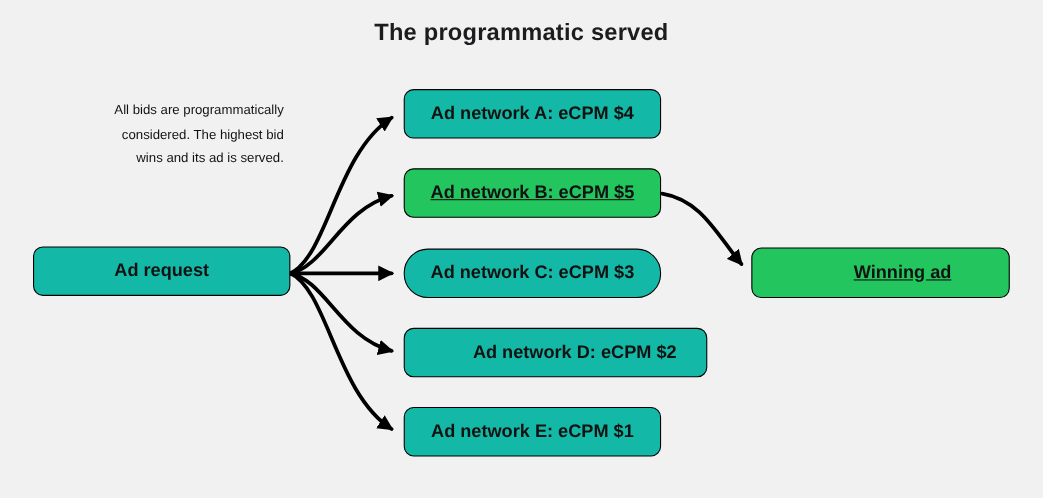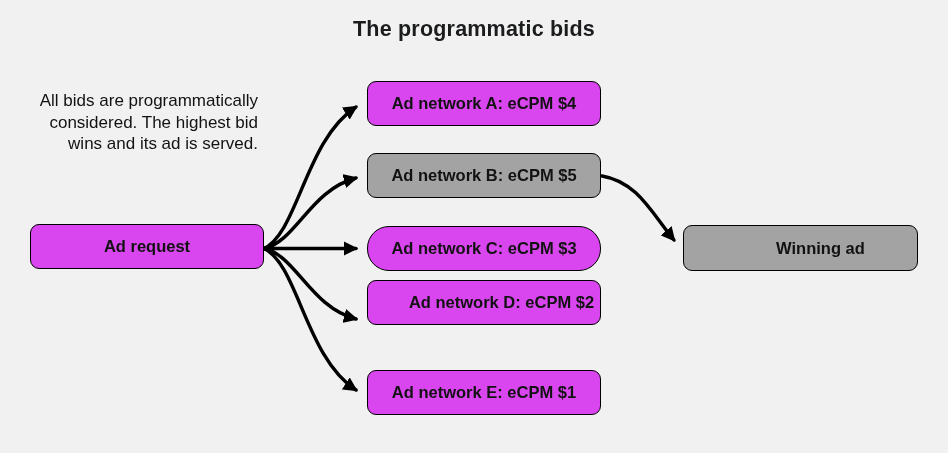--- a/index.html
+++ b/index.html
@@ -23,65 +23,65 @@
     font-weight: bold;
     letter-spacing: 0.2px;
     color: #1b1c1d;
   }
   .description {
     position: absolute;
     top: 90px;
     left: 8px;
     width: 250px;
     text-align: right;
-    font-size: 17px;
+    font-size: 12px;
     line-height: 21.5px;
     white-space: pre-line;
     color: #121212;
   }
   .box {
     position: absolute;
     display: flex;
     align-items: center;
     justify-content: center;
-    background: #d946ef;
+    background: #14b8a6;
     border: 1.6px solid #000000;
     border-radius: 9px;
     font-size: 16.5px;
     font-weight: bold;
     color: #121212;
     text-align: center;
   }
-  .box.highlight { background: #a3a3a3; }
+  .box.highlight { background: #22c55e; text-decoration: underline; }
   .box.ad-request { left: 30px;  top: 224px; width: 234px; height: 45px; }
   .box.net-a      { left: 367px; top: 81px;  width: 234px; height: 45px; }
   .box.net-b      { left: 367px; top: 153px; width: 234px; height: 45px; }
   .box.net-c      { left: 367px; top: 226px; width: 234px; height: 45px; border-radius: 22px; }
-  .box.net-d      { left: 367px; top: 280px; width: 234px; height: 45px; padding-left: 35px; }
+  .box.net-d      { left: 367px; top: 298px; width: 276px; height: 45px; padding-left: 35px; }
   .box.net-e      { left: 367px; top: 370px; width: 234px; height: 45px; text-align: right; }
   .box.winning    { left: 683px; top: 225px; width: 235px; height: 46px; padding-left: 40px; }
   svg.arrows {
     position: absolute;
     left: 0; top: 0;
     width: 948px; height: 453px;
     pointer-events: none;
   }
   svg.arrows path.link {
     fill: none;
     stroke: #000000;
     stroke-width: 3.4;
     stroke-linecap: round;
   }
 </style>
 </head>
 <body>
 
 <div class="canvas">
 
-  <div class="title">The programmatic bids</div>
+  <div class="title">The programmatic served</div>
 
   <div class="description">All bids are programmatically
 considered. The highest bid
 wins and its ad is served.</div>
 
   <svg class="arrows" viewBox="0 0 948 453" xmlns="http://www.w3.org/2000/svg">
     <defs>
       <marker id="ah" viewBox="0 0 10 10" refX="8.5" refY="5" markerWidth="4.2" markerHeight="4.2" orient="auto-start-reverse">
         <path d="M 0 0 L 10 5 L 0 10 z" fill="#000000"></path>
       </marker>

